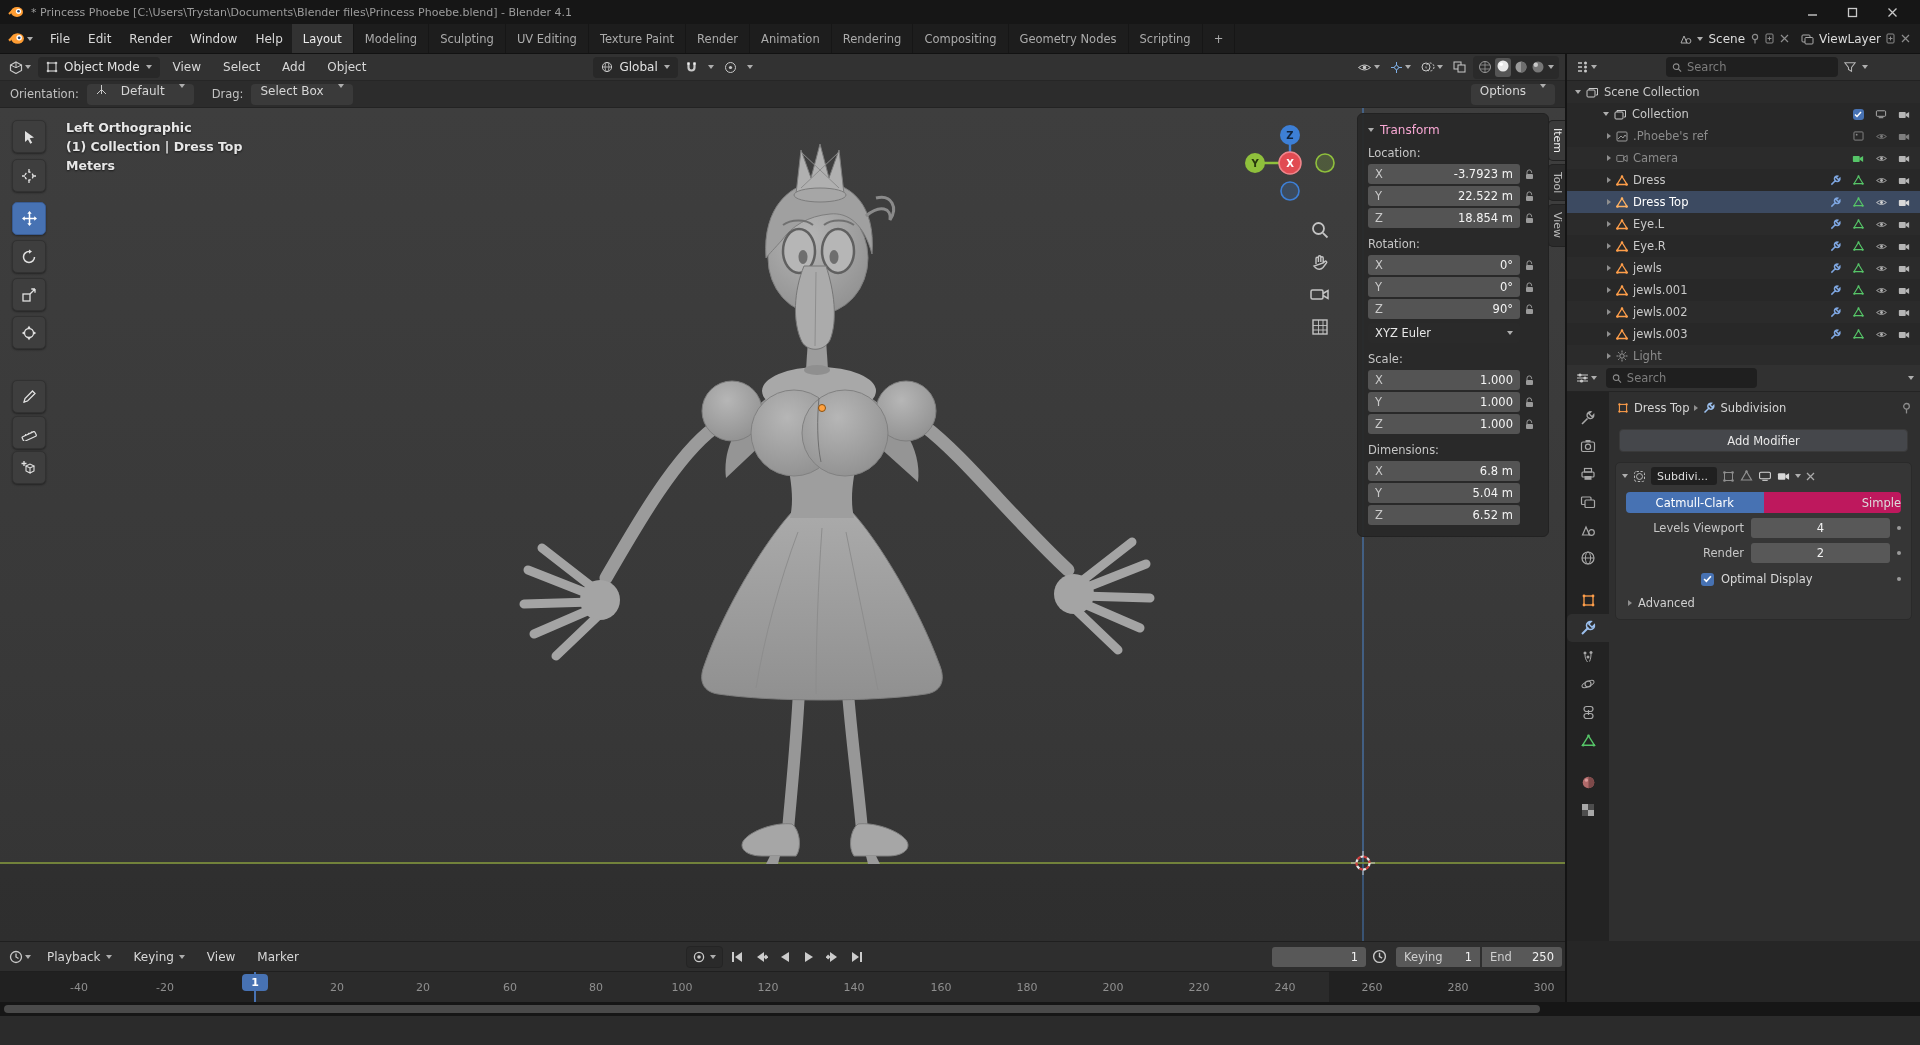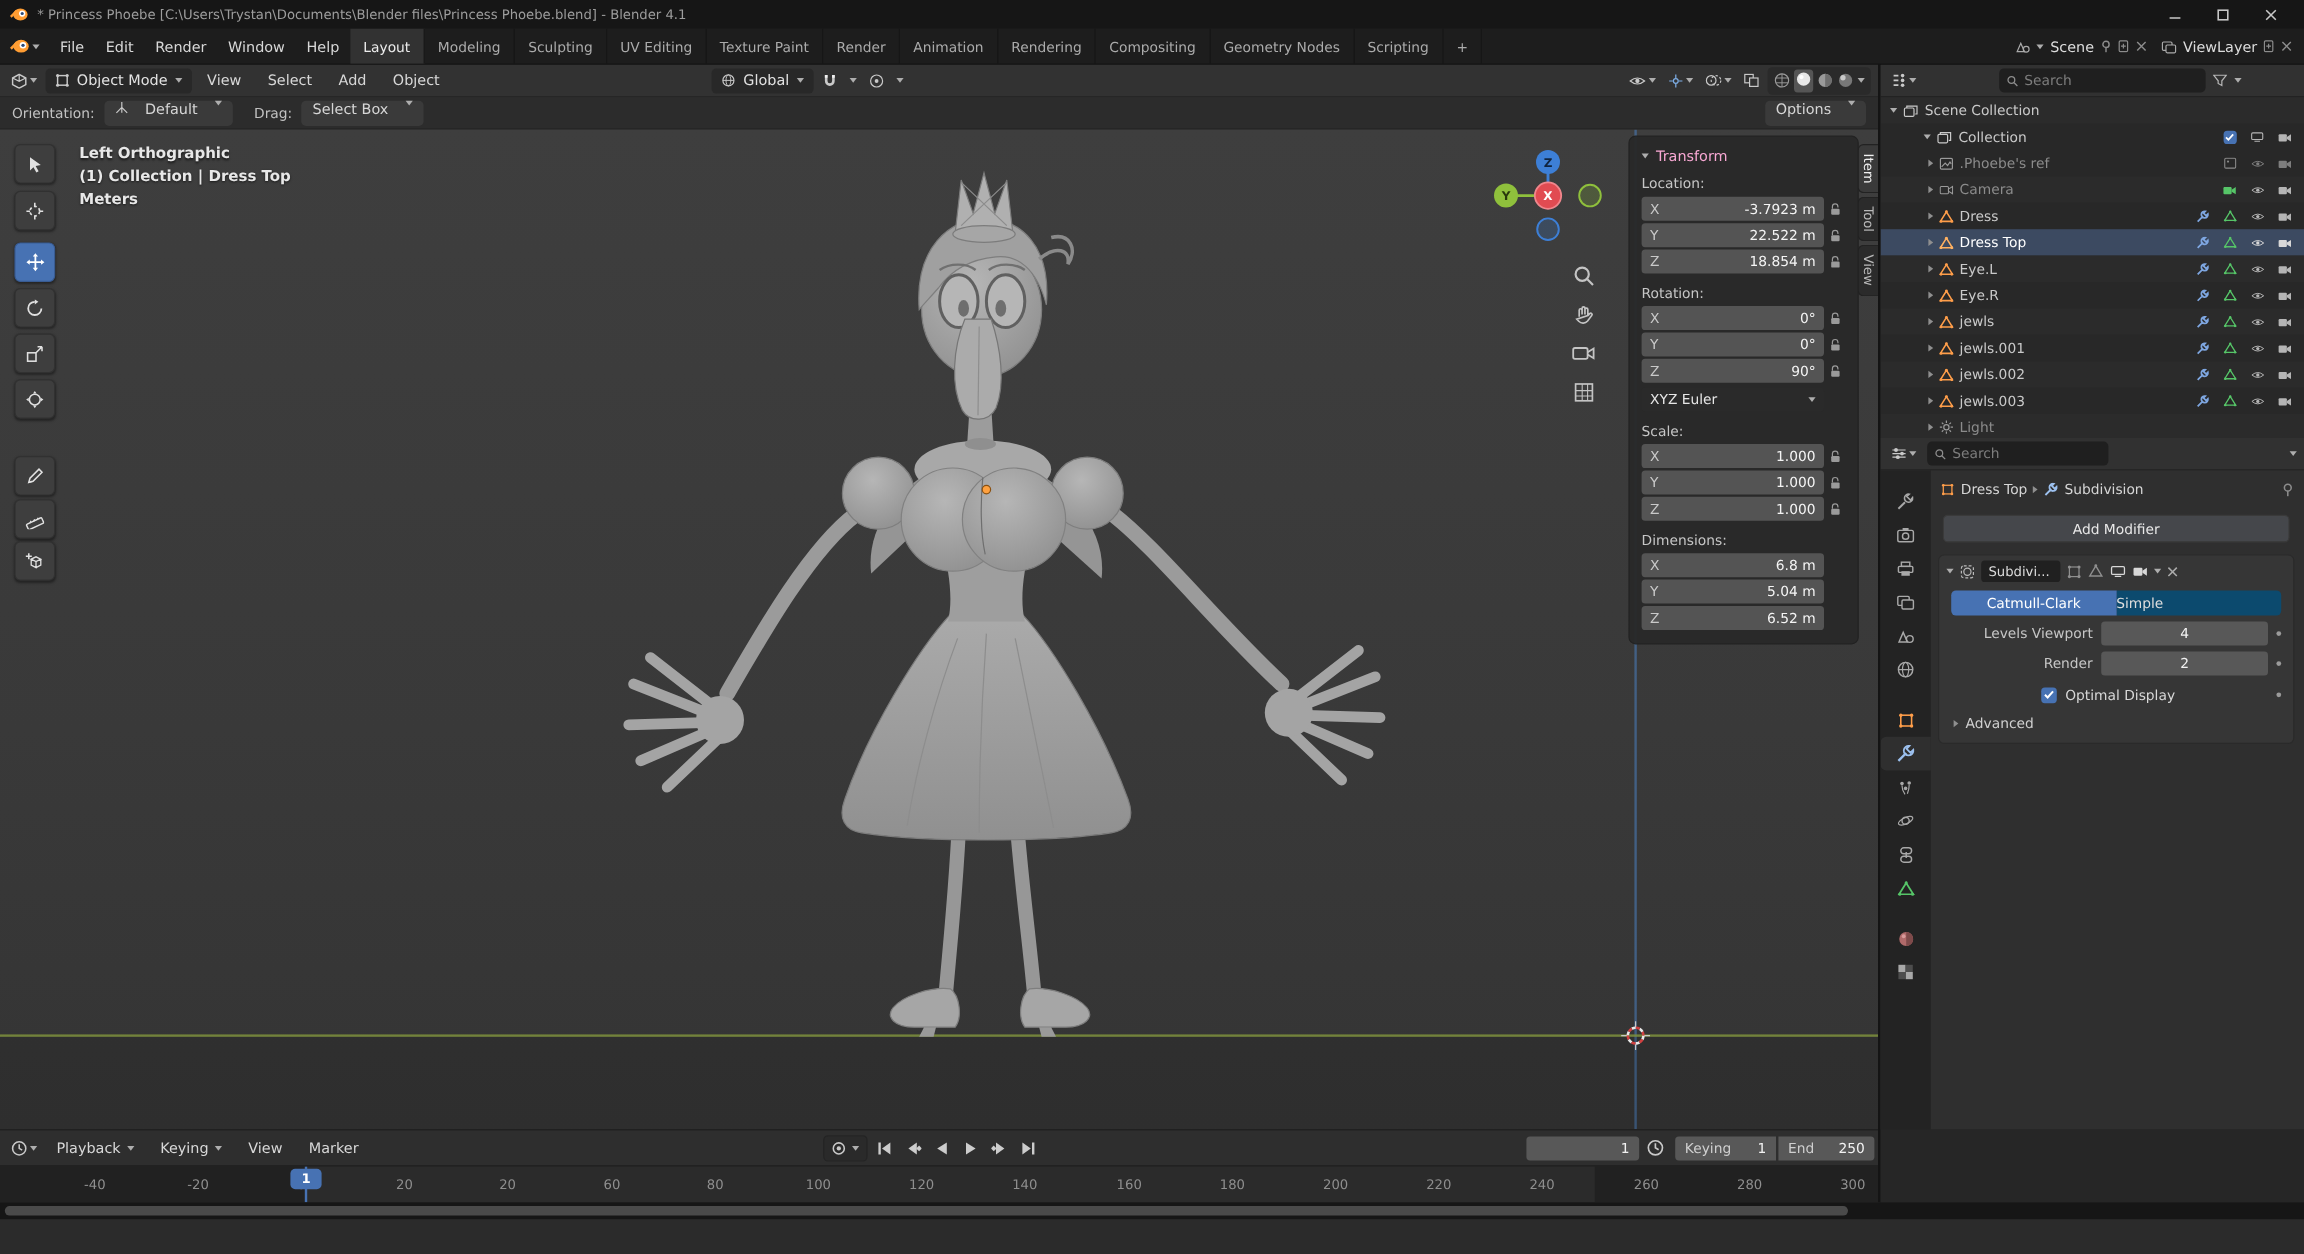--- a/index.html
+++ b/index.html
@@ -1197,21 +1197,21 @@
             </svg>
           <span class="td"></span>
           <svg width="9" height="9" viewBox="0 0 9 9">
               <path d="M1 1 L8 8 M8 1 L1 8" stroke="#aaa" stroke-width="1.3"></path>
             </svg>
         </div>
         <div class="flex" style="margin:3px 10px 0 10px;height:21px">
           <div style="flex:1;height:21px;background:var(--accent,#4772b3);border-radius:4px 0 0 4px;display:flex;align-items:center;justify-content:center;color:#fff;font-size:11.5px">
               <span>Catmull-Clark</span>
             </div>
-          <div style="flex:1;height:21px;background:#0c4a6e;border-radius:0 4px 4px 0;display:flex;align-items:center;justify-content:flex-start;color:#ddd;font-size:11.5px">
+          <div style="flex:1;height:21px;background:#be185d;border-radius:0 4px 4px 0;display:flex;align-items:center;justify-content:flex-end;color:#ddd;font-size:11.5px">
               <span>Simple</span>
             </div>
         </div>
         <div class="modrow">
           <span class="modlbl">Levels Viewport</span>
           <div class="modfld">
               <span>4</span>
             </div>
           <span class="adot"></span>
         </div>

